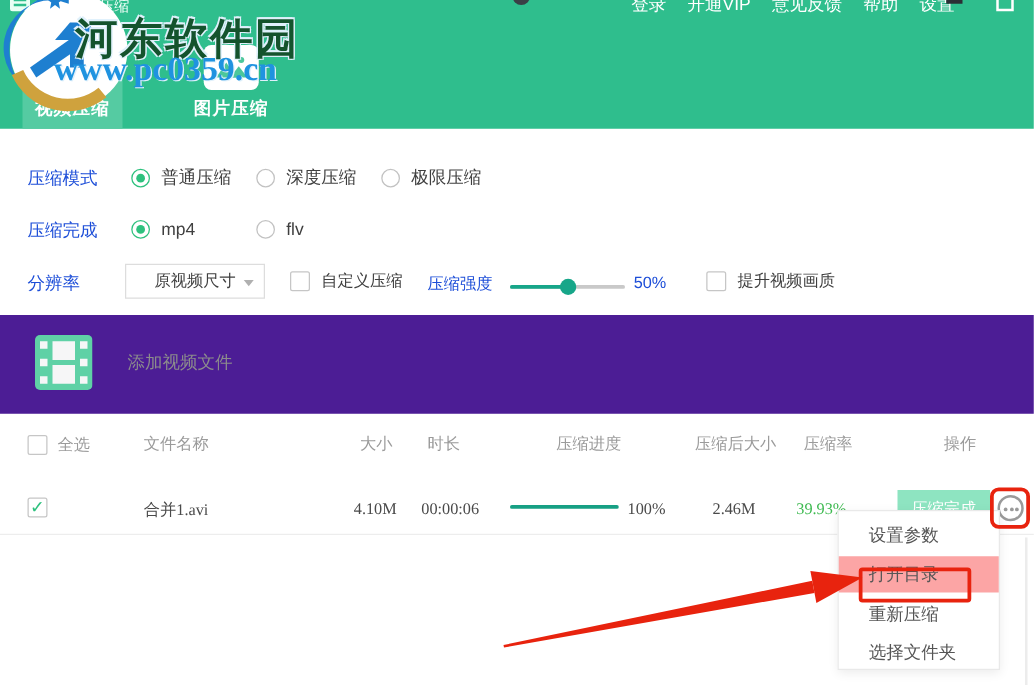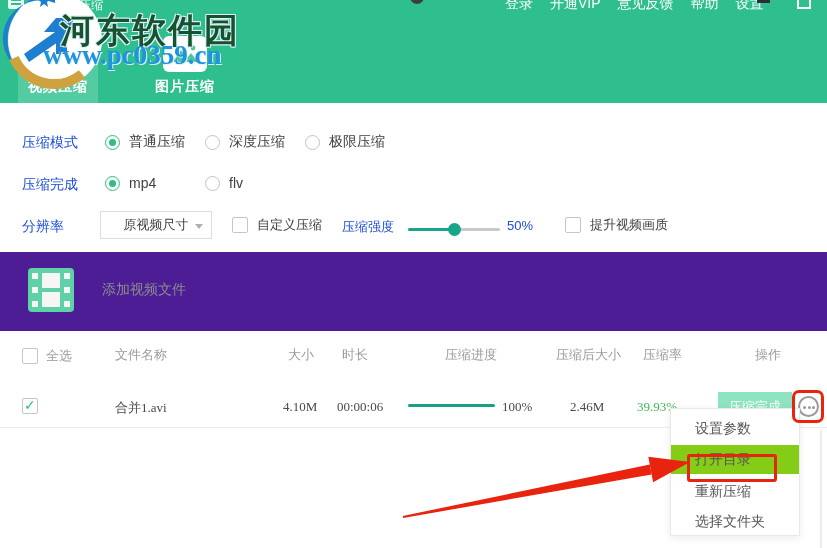--- a/index.html
+++ b/index.html
@@ -93,21 +93,21 @@
   .red-box-more { position:absolute; left:792px; top:390px; width:32px; height:33px;
     border:3px solid #e8230e; border-radius:7px; z-index:60; pointer-events:none; }
   .ratio-green { color:#3cb94f; }
   
   .menu { position:absolute; left:670px; top:408px; width:130px; height:128px;
     background:#fff; border:1px solid #e9e9e9; box-shadow:0 2px 8px rgba(0,0,0,.08);
     z-index:40; }
   .menu-item { height:30px; line-height:30px; padding-left:24px; font-size:14px;
     color:#555; cursor:pointer; white-space:nowrap; }
   .menu-item.first { margin-top:4px; }
-  .menu-item.hl { background:#84cc16; height:29px; line-height:29px; margin:2px 0; }
+  .menu-item.hl { background:#fca5a5; height:29px; line-height:29px; margin:2px 0; }
   .red-box-menu { position:absolute; left:687px; top:454px; width:90px; height:28px;
     border:3px solid #e8230e; border-radius:3px; z-index:60; pointer-events:none; }
   .scroll-line { position:absolute; left:820px; top:430px; width:2px; height:118px;
     background:#ececec; }
   .arrow-svg { position:absolute; left:390px; top:445px; z-index:70;
     pointer-events:none; }
 </style>
 </head>
 <body>
 

